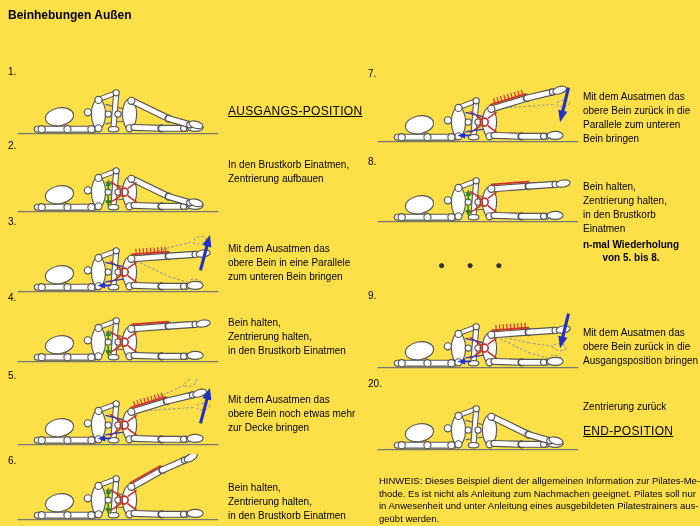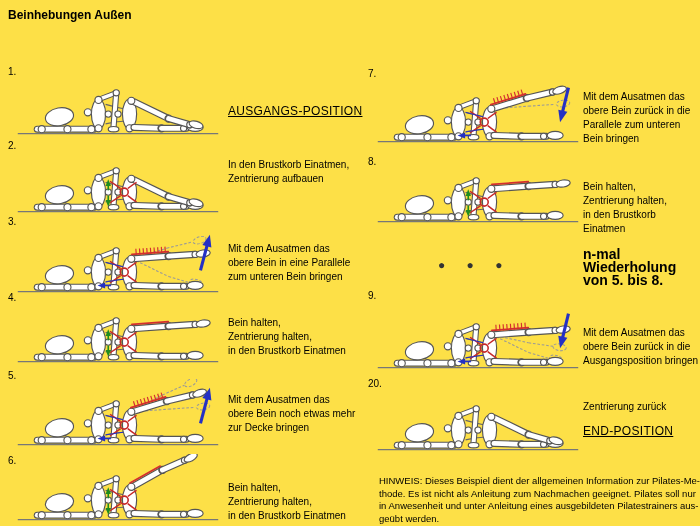--- a/index.html
+++ b/index.html
@@ -5,22 +5,22 @@
   html,body{margin:0;padding:0;background:#fff;}
   .page{position:relative;width:700px;height:526px;background:#fde047;overflow:hidden;
         font-family:"Liberation Sans",sans-serif;color:#000;}
   .title{position:absolute;left:8px;top:8px;font-size:12px;font-weight:bold;}
   .subtitle{position:absolute;left:8px;top:29px;font-size:11px;}
   .num{position:absolute;font-size:10px;}
   .fig{position:absolute;width:204px;height:74.5px;}
   .txt{position:absolute;font-size:10px;line-height:14px;white-space:pre-line;}
   .lbl{display:block;text-decoration:underline;margin-top:10px;font-size:12px;letter-spacing:.3px;}
   .dots{position:absolute;left:438px;top:258px;font-size:12px;letter-spacing:9px;color:#333;}
-  .note{position:absolute;left:583px;top:248px;font-size:14px;line-height:13px;
-        font-weight:bold;white-space:pre-line;}
+  .note{position:absolute;left:583px;top:238px;font-size:10px;line-height:13px;
+        font-weight:bold;white-space:pre-line;text-align:center;}
   .notice{position:absolute;left:366px;top:475px;width:334px;font-size:9.5px;
           line-height:12.6px;white-space:pre-line;margin-left:13px;}
 </style>
 </head>
 <body>
 
 <div class="page">
 
   <div class="title">Beinhebungen Außen</div>
 

